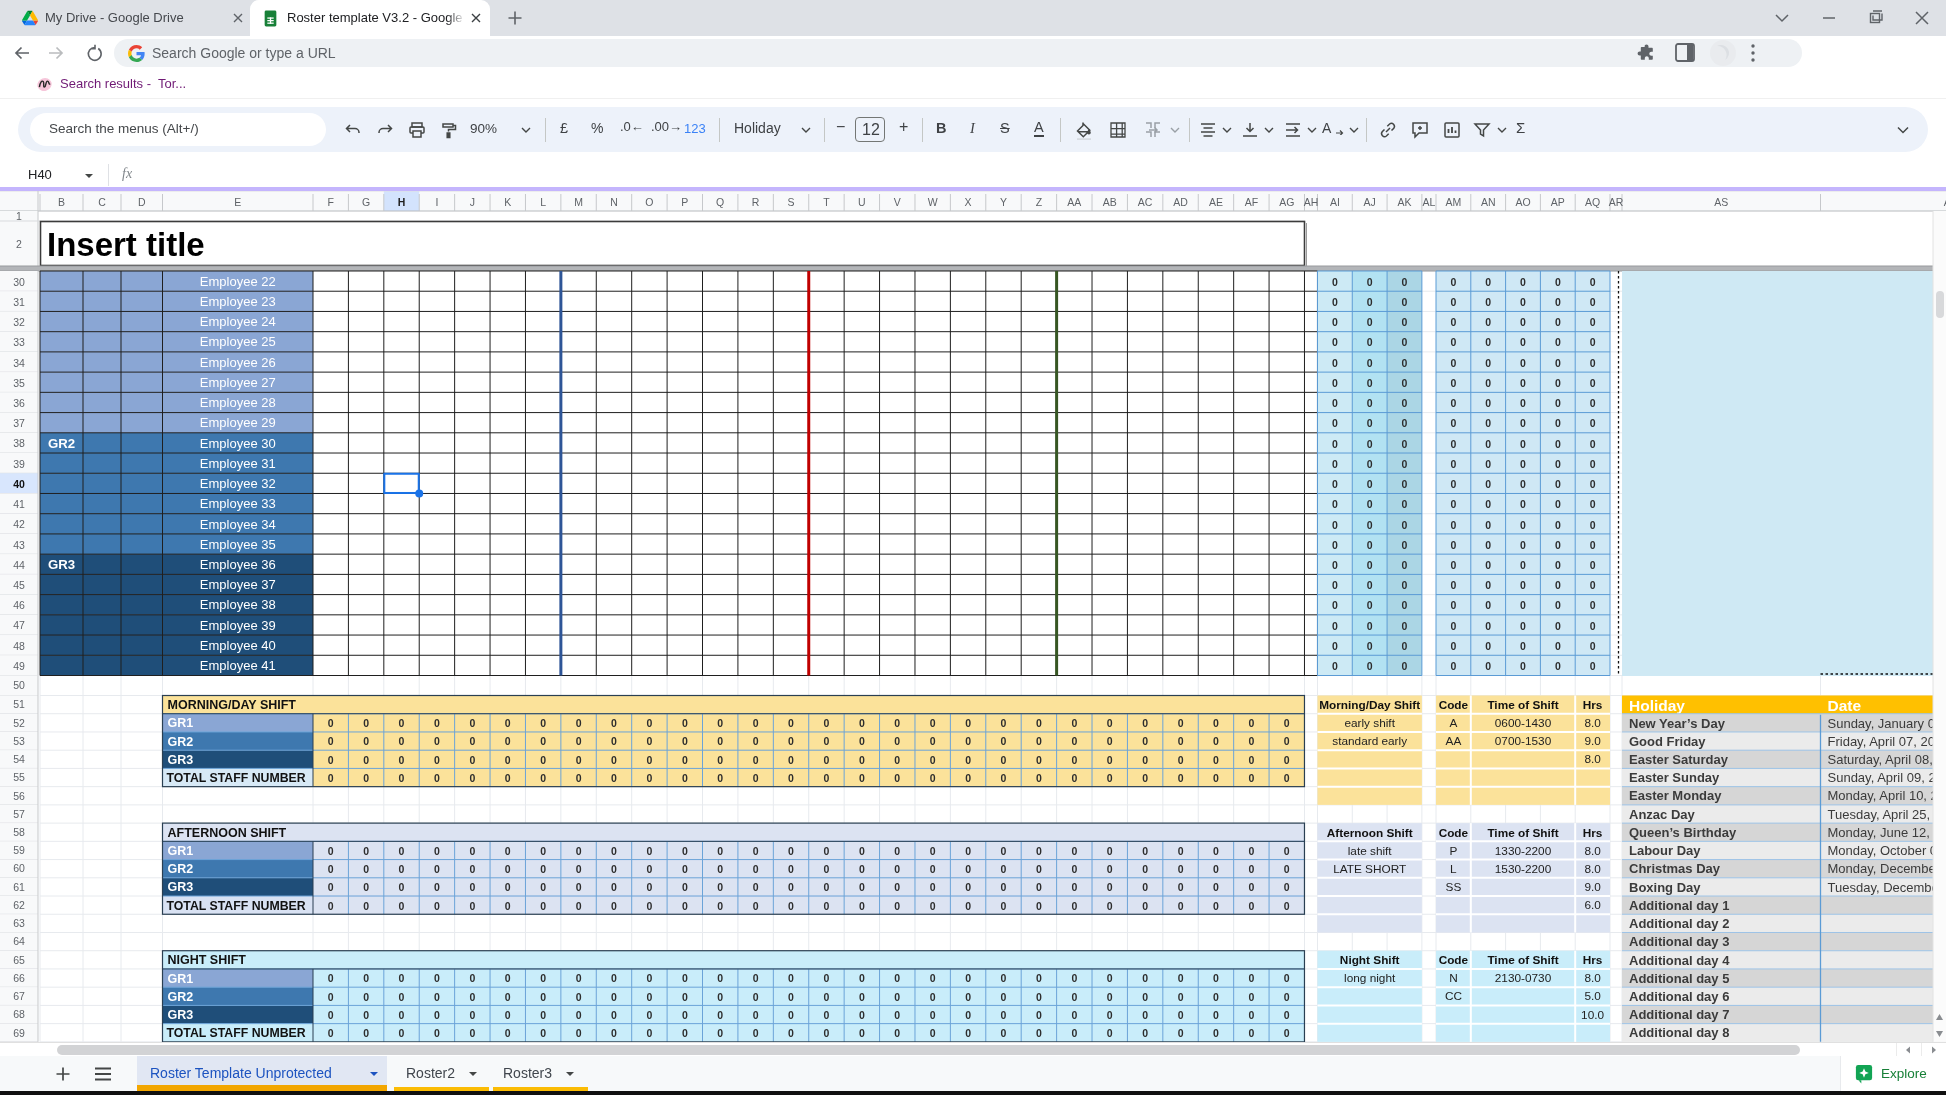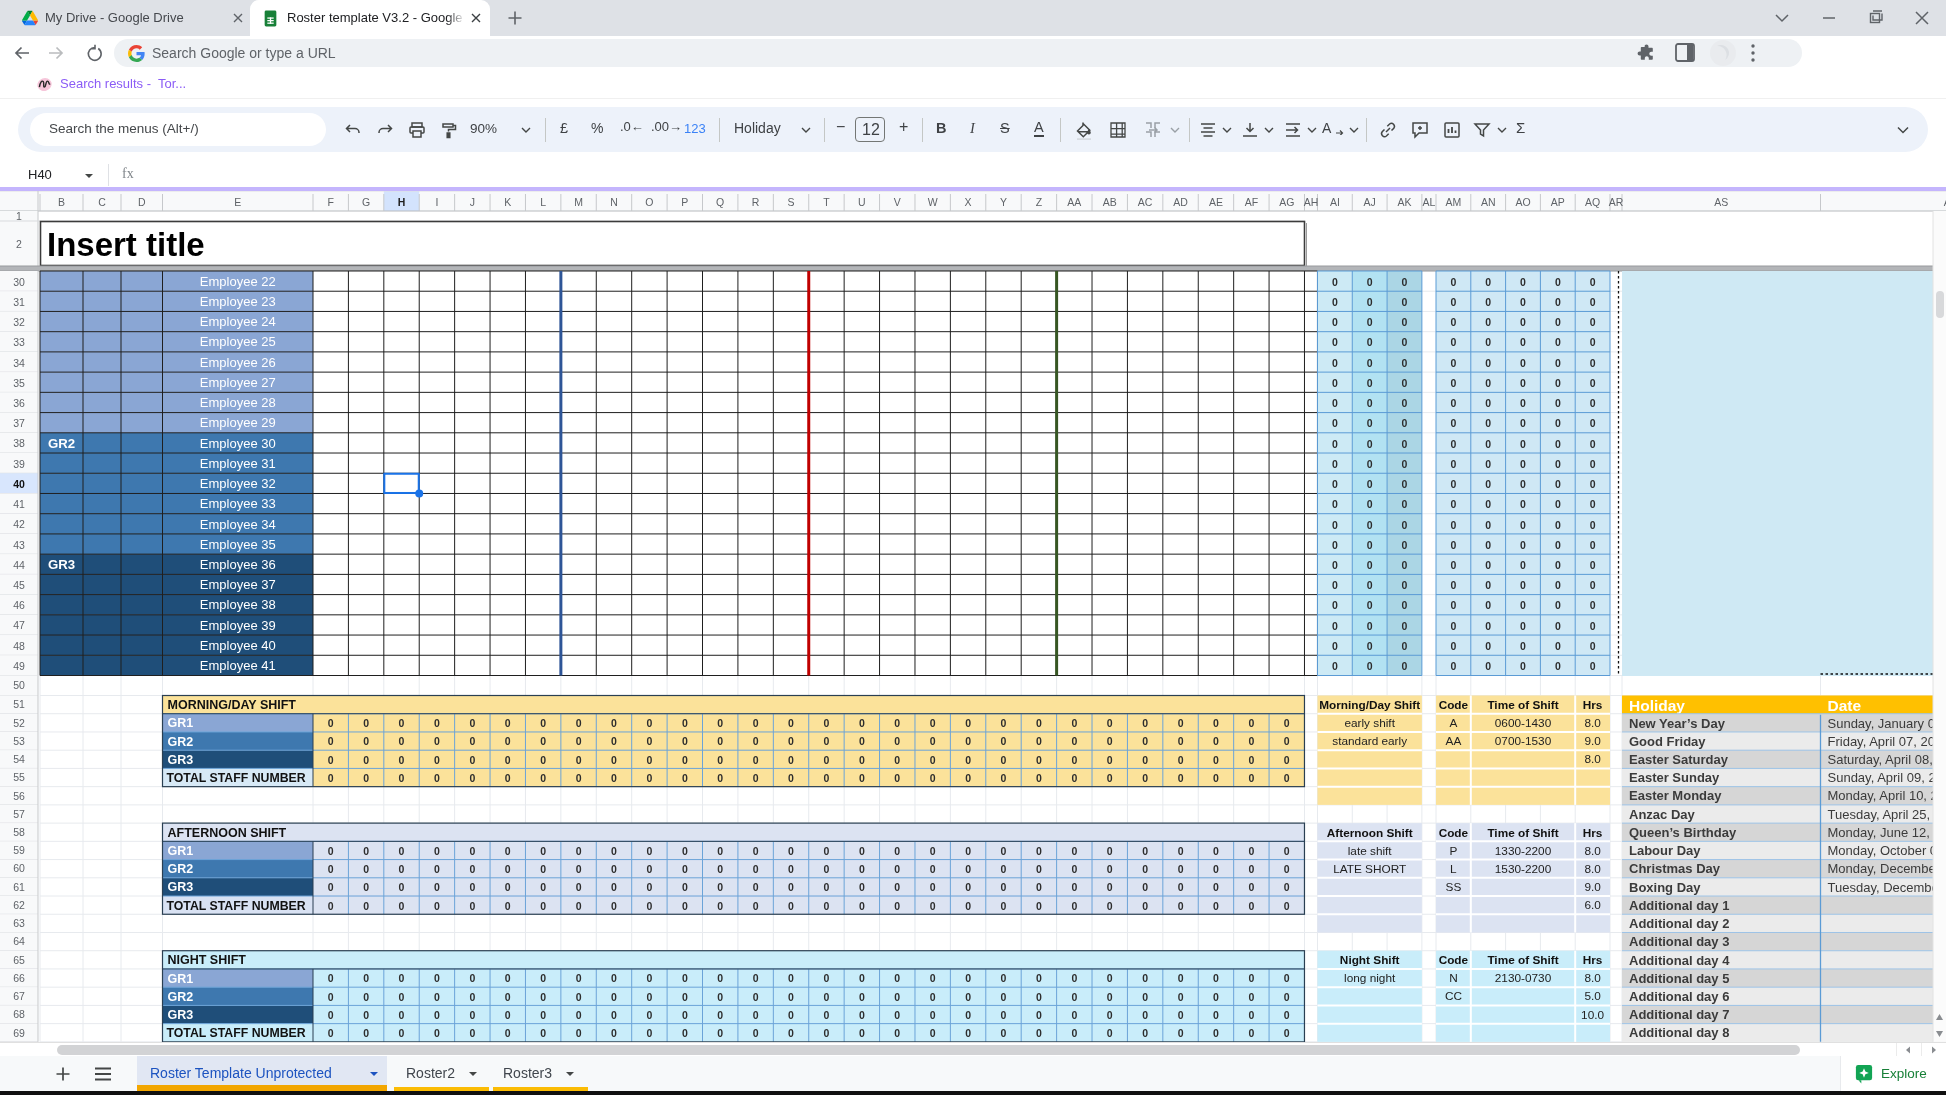--- a/index.html
+++ b/index.html
@@ -78,21 +78,21 @@
           <circle cx="131" cy="17" r="1.7"></circle>
           <circle cx="131" cy="24" r="1.7"></circle>
         </g>
 </svg>
     </div>
     <div class="bookbar">
       <svg width="17" height="17" viewBox="0 0 20 20" style="position:absolute;left:36px;top:6px">
 <ellipse cx="10" cy="10" rx="8.5" ry="7.5" fill="#f6c6da" transform="rotate(-20 10 10)"></ellipse>
 <path d="M4 13 C5 7 7 5 8.5 6.5 C10 8 8 13 10 13 C12 13 11 6 13.5 6 C15.5 6 15 11 16.5 9" fill="none" stroke="#2a2a2a" stroke-width="1.7"></path>
 </svg>
-      <span style="position:absolute;left:60px;top:6px;font-size:13px;color:#8b5cf6">Search results -&nbsp; Tor...</span>
+      <span style="position:absolute;left:60px;top:6px;font-size:13px;color:#701a75">Search results -&nbsp; Tor...</span>
     </div>
     <div class="toolbar">
       <div style="position:absolute;left:18px;top:8px;width:1910px;height:45px;background:#edf2fa;border-radius:23px"></div>
       <div style="position:absolute;left:30px;top:14px;width:296px;height:33px;background:#fff;border-radius:17px"></div>
       <span style="position:absolute;left:49px;top:22px;font-size:13.5px;color:#45484b">Search the menus (Alt+/)</span>
       <svg width="20" height="20" viewBox="0 0 20 20" style="position:absolute;left:343px;top:21px" fill="none" stroke="#444746" stroke-width="1.5">
         <path d="M7 5 L3.5 8.5 L7 12 M3.5 8.5 H12 a4 4 0 0 1 4 4 v0.5"></path>
       </svg>
       <svg width="20" height="20" viewBox="0 0 20 20" style="position:absolute;left:375px;top:21px" fill="none" stroke="#444746" stroke-width="1.5">
         <path d="M13 5 L16.5 8.5 L13 12 M16.5 8.5 H8 a4 4 0 0 0 -4 4 v0.5"></path>
@@ -195,21 +195,21 @@
       <svg width="12" height="8" viewBox="0 0 12 8" style="position:absolute;left:1897px;top:27px">
         <path d="M1 1.5 l5 5 5-5" stroke="#444746" stroke-width="1.5" fill="none"></path>
       </svg>
     </div>
     <div class="fxbar">
 <span style="position:absolute;left:28px;top:7px;font-size:13px;color:#202124">H40</span>
 <svg width="10" height="6" viewBox="0 0 10 6" style="position:absolute;left:84px;top:13px">
         <path d="M1 1 l4 4 4-4" fill="#444746"></path>
       </svg>
 <div style="position:absolute;left:108px;top:4px;width:1px;height:22px;background:#dfe1e5"></div>
-<span style="position:absolute;left:122px;top:6px;font-size:14px;color:#80868b;font-family:'Liberation Serif',serif">fx</span>
+<span style="position:absolute;left:122px;top:6px;font-size:14px;color:#80868b;font-style:italic;font-family:'Liberation Serif',serif">fx</span>
 </div>
     <div style="position:absolute;left:0;top:1042px;width:1946px;height:14px;background:#ffffff;border-top:1px solid #e0e0e0">
 <div style="position:absolute;left:57px;top:2px;width:1743px;height:10px;background:#d2d3d5;border-radius:5px"></div>
 <div style="position:absolute;left:1896px;top:0;width:1px;height:14px;background:#ebebeb"></div>
 <svg width="50" height="14" viewBox="0 0 50 14" style="position:absolute;left:1896px;top:0">
 <path d="M14 3.5 l-4 3.5 4 3.5z" fill="#8a8d91"></path>
         <path d="M36 3.5 l4 3.5 -4 3.5z" fill="#8a8d91"></path>
 <rect x="25" y="0" width="1" height="14" fill="#ebebeb"></rect>
 </svg>
     </div>

